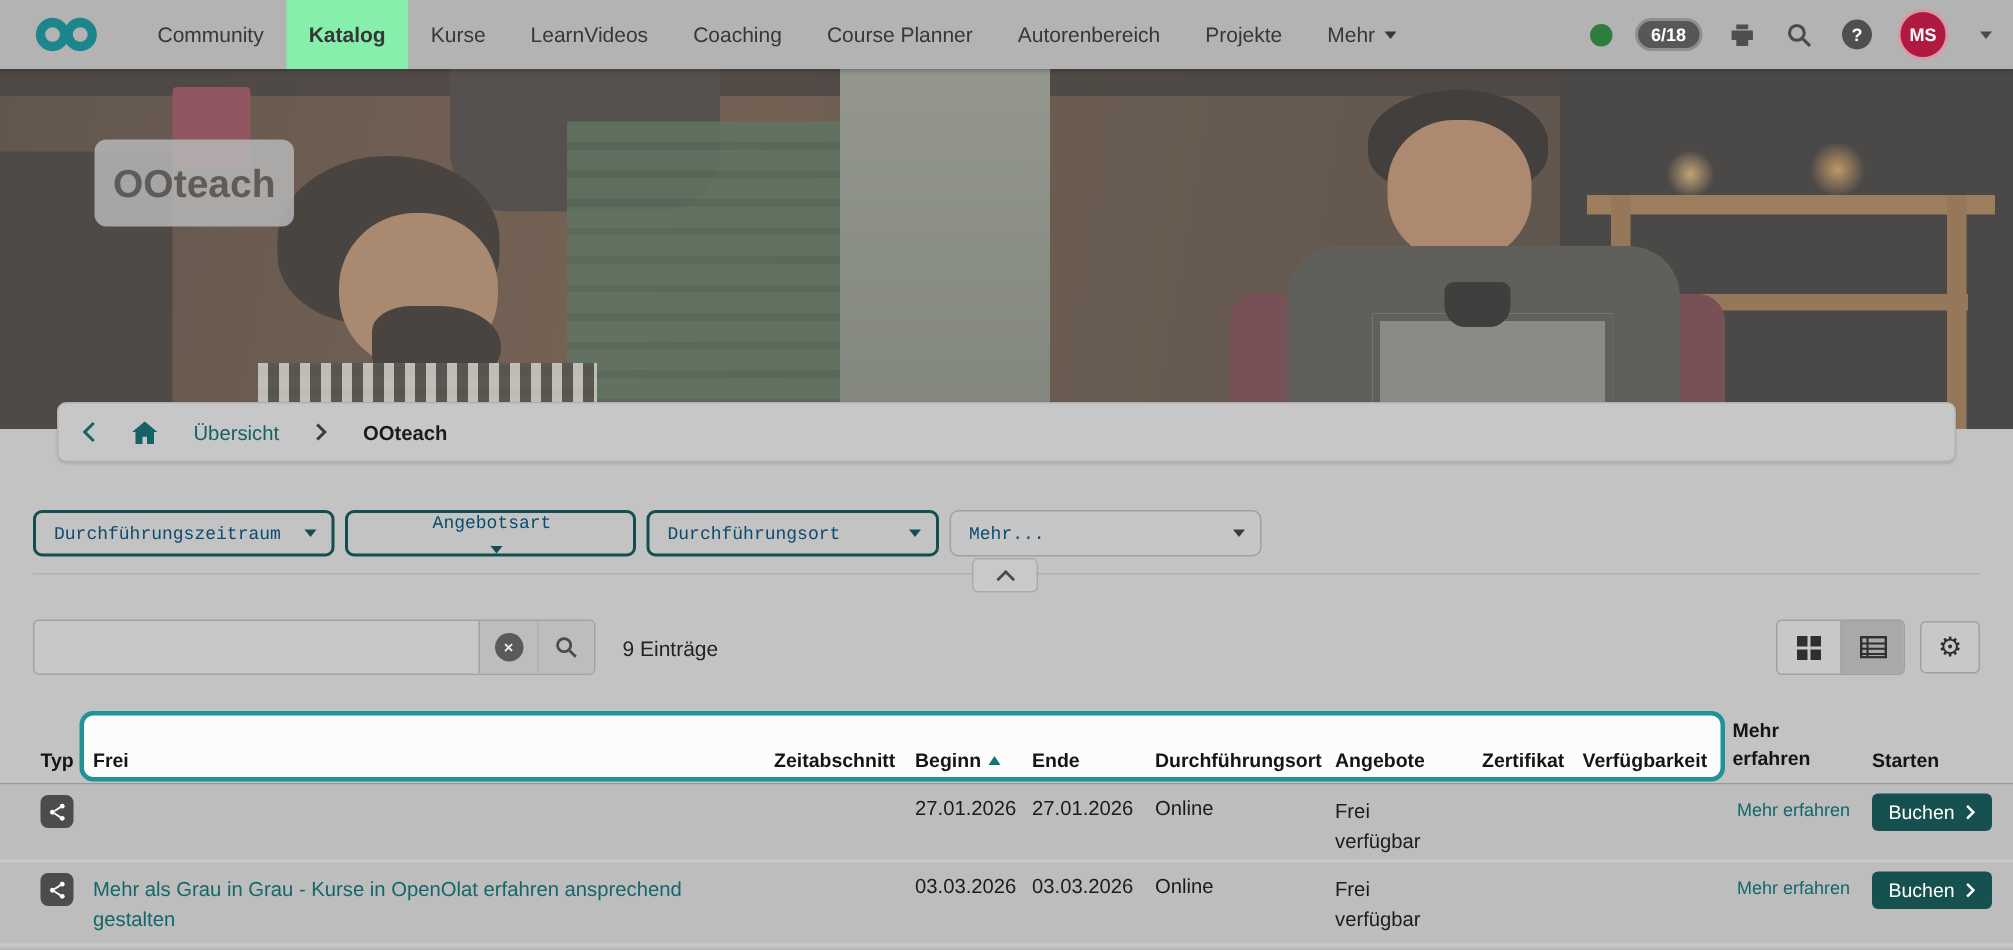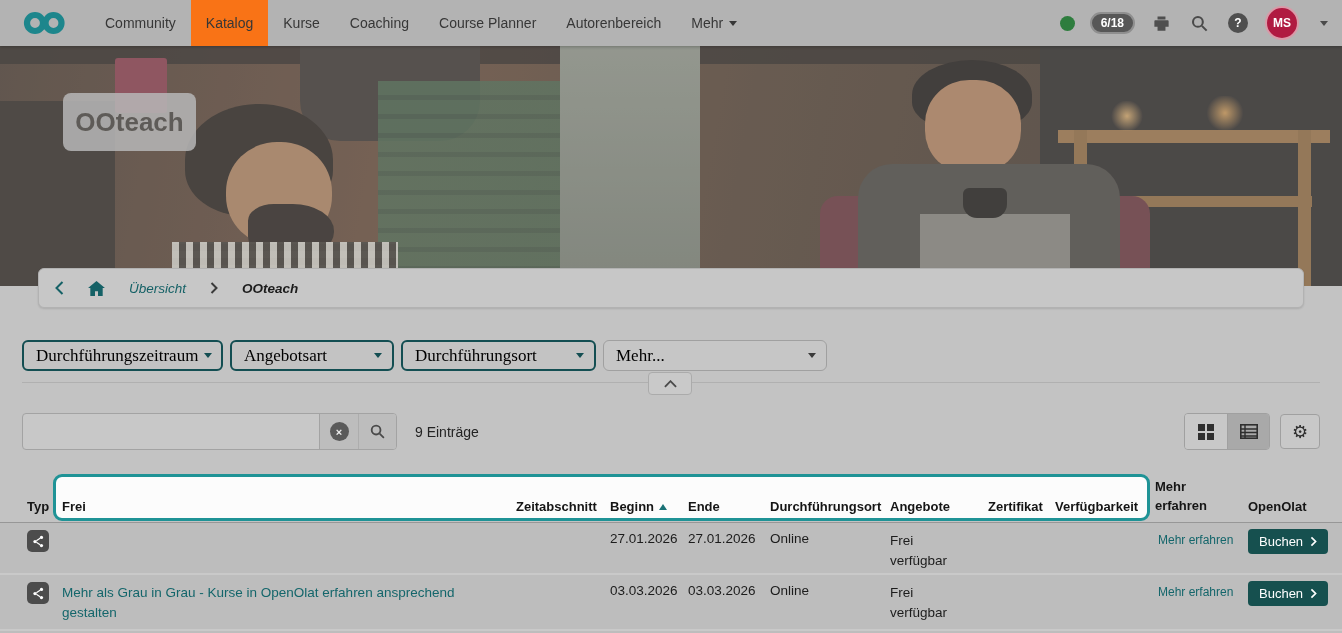--- a/index.html
+++ b/index.html
@@ -5,21 +5,21 @@
   html,body{margin:0;padding:0;background:#9e9e9e;}
   .app{position:relative;width:1342px;height:633px;overflow:hidden;background:#c3c3c3;
        font-family:"Liberation Sans",sans-serif;-webkit-font-smoothing:antialiased;}
 
   
   .topnav{position:relative;z-index:20;height:46px;background:#b3b3b3;display:flex;align-items:center;
           padding:0 14px;box-shadow:0 1px 3px rgba(0,0,0,.22);}
   .logo{display:flex;align-items:center;margin:0 22px 0 8px;cursor:pointer;}
   .nav-items{display:flex;height:46px;align-items:stretch;}
   .nav-item{display:flex;align-items:center;padding:0 15px;font-size:14px;color:#373737;cursor:pointer;white-space:nowrap;}
-  .nav-item.active{background:#f97316;}
+  .nav-item.active{background:#86efac;font-weight:bold;}
   .caret{display:inline-block;width:0;height:0;border-left:4px solid transparent;border-right:4px solid transparent;
          border-top:5px solid currentColor;margin-left:6px;}
   .nav-right{margin-left:auto;display:flex;align-items:center;gap:15px;}
   .status-dot{width:15px;height:15px;border-radius:50%;background:#2e7d3e;}
   .counter-badge{background:#575757;color:#fff;font-size:12px;font-weight:bold;border-radius:11px;
                  padding:2px 9px;border:2px solid #8f8f8f;}
   .nav-iconbtn{background:none;border:none;padding:2px;display:flex;align-items:center;cursor:pointer;}
   .icon-circle{width:20px;height:20px;border-radius:50%;background:#4f4f4f;color:#fff;display:flex;
                align-items:center;justify-content:center;font-size:12px;font-weight:bold;}
   .icon-question::before{content:"?";}
@@ -57,34 +57,34 @@
     background-image:repeating-linear-gradient(90deg,rgba(232,228,218,.95) 0 7px,rgba(58,52,44,.95) 7px 14px),
                      repeating-linear-gradient(0deg,rgba(232,228,218,.55) 0 7px,rgba(58,52,44,.55) 7px 14px);}
   .h-dim{left:0;top:0;width:100%;height:100%;background:rgba(138,138,138,.38);z-index:4;}
   .hero-label{left:63px;top:47px;width:133px;height:58px;z-index:3;background:rgba(212,212,212,.85);
     border-radius:8px;display:flex;align-items:center;justify-content:center;
     font-size:26px;font-weight:bold;color:#45403a;}
 
   
   .breadcrumb-bar{position:relative;z-index:10;margin:-18px 38px 0;height:38px;background:#c7c7c7;
     border:1px solid #b2b2b2;border-radius:6px;display:flex;align-items:center;padding:0 16px;gap:24px;
-    font-size:13.5px;box-shadow:0 1px 2px rgba(0,0,0,.12);font-style:italic;}
+    font-size:13.5px;box-shadow:0 1px 2px rgba(0,0,0,.12);}
   .bc-back{background:none;border:none;padding:0;display:flex;cursor:pointer;}
   .bc-link{color:#156166;text-decoration:none;cursor:pointer;}
   .bc-current{color:#1c1c1c;font-weight:bold;}
 
   
   .filters{display:flex;gap:7px;margin:32px 0 0 22px;}
   .filter-btn{height:31px;border:2px solid #134e52;background:transparent;border-radius:6px;
     display:flex;align-items:center;justify-content:space-between;padding:0 10px 0 12px;
-    font-size:17px;color:#000000;cursor:pointer;font-family:Liberation Serif, serif;}
+    font-size:12px;color:#0c4a6e;cursor:pointer;font-family:Liberation Mono, monospace;}
   .filter-btn .caret{color:#134e52;}
   .filter-btn.muted{border:1px solid #a0a0a0;background:#c6c6c6;}
   .filter-btn.muted .caret{color:#3a3a3a;}
-  .fw1{width:201px;} .fw2{width:164px;} .fw3{width:195px;} .fw4{width:224px;}
+  .fw1{width:201px;} .fw2{width:194px;flex-direction:column;} .fw3{width:195px;} .fw4{width:208px;}
 
   
   .collapse-row{position:relative;height:28px;margin-top:4px;}
   .collapse-row .line{position:absolute;left:22px;right:22px;top:7px;border-top:1px solid #b0b0b0;}
   .collapse-btn{position:absolute;left:648px;top:-3px;width:44px;height:23px;background:#c9c9c9;
     border:1px solid #ababab;border-radius:4px;display:flex;align-items:center;justify-content:center;cursor:pointer;}
 
   
   .toolbar{display:flex;align-items:center;margin:10px 22px 0;}
   .search-box{width:373px;height:35px;background:#c8c8c8;border:1px solid #a3a3a3;border-radius:4px;
@@ -141,23 +141,25 @@
     <div class="logo">
       <svg width="46" height="24" viewBox="0 0 46 24">
         <circle cx="13" cy="12" r="8" fill="none" stroke="#1d868c" stroke-width="6.2"></circle>
         <circle cx="31.5" cy="12" r="8" fill="none" stroke="#1d868c" stroke-width="6.2"></circle>
       </svg>
     </div>
     <nav class="nav-items">
       <a class="nav-item">Community</a>
       <a class="nav-item active">Katalog</a>
       <a class="nav-item">Kurse</a>
+      <a class="nav-item">LearnVideos</a>
       <a class="nav-item">Coaching</a>
       <a class="nav-item">Course Planner</a>
       <a class="nav-item">Autorenbereich</a>
+      <a class="nav-item">Projekte</a>
       <a class="nav-item">
         <span>Mehr</span>
         <span class="caret" style="color:#373737"></span>
       </a>
     </nav>
     <div class="nav-right">
       <span class="status-dot"></span>
       <span class="counter-badge">6/18</span>
       <button class="nav-iconbtn">
         <svg width="19" height="19" viewBox="0 0 24 24">
@@ -300,21 +302,21 @@
       <span class="th" style="left:516px">Zeitabschnitt</span>
       <span class="th" style="left:610px">
         <span>Beginn</span><span class="sort-up"></span>
       </span>
       <span class="th" style="left:688px">Ende</span>
       <span class="th" style="left:770px">Durchführungsort</span>
       <span class="th" style="left:890px">Angebote</span>
       <span class="th" style="left:988px">Zertifikat</span>
       <span class="th" style="left:1055px">Verfügbarkeit</span>
       <span class="th th-mehr nosort" style="left:1155px">Mehr erfahren</span>
-      <span class="th nosort" style="left:1248px">OpenOlat</span>
+      <span class="th nosort" style="left:1248px">Starten</span>
     </div>
 
     <div class="tbody">
 
       <div class="trow">
         <span class="cell c-typ">
             <span class="typ-icon">
           <svg width="13" height="13" viewBox="0 0 24 24">
                 <circle cx="17.5" cy="4.5" r="3" fill="#fff"></circle>
                 <circle cx="5.5" cy="12" r="3" fill="#fff"></circle>

